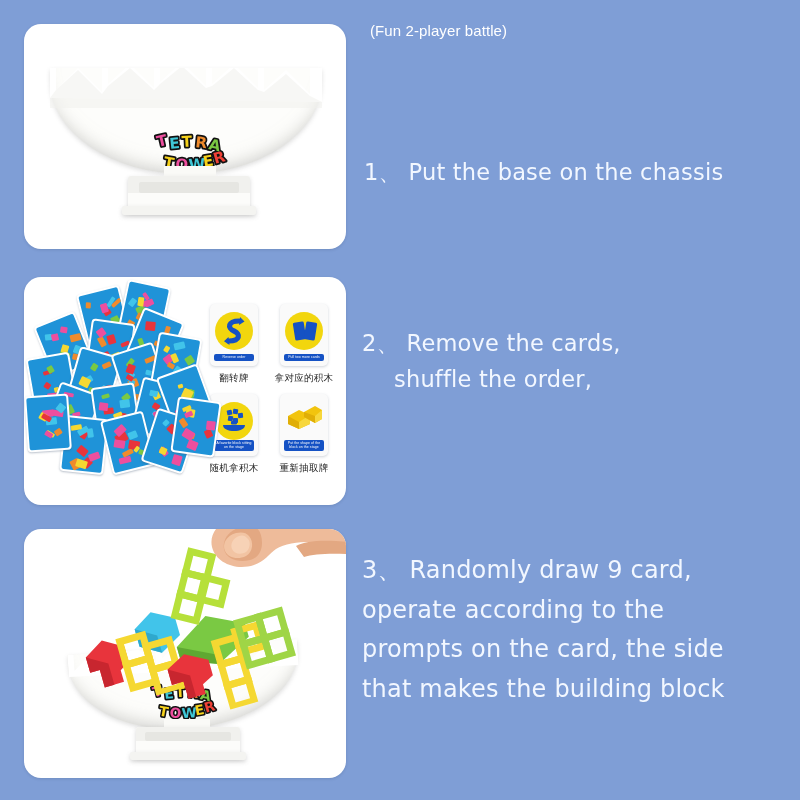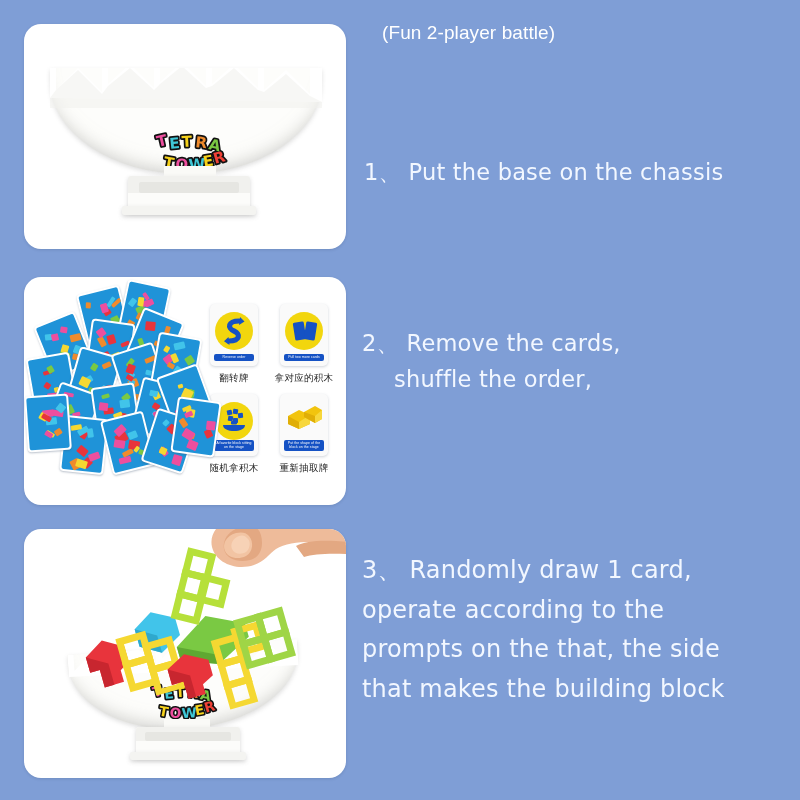--- a/index.html
+++ b/index.html
@@ -92,21 +92,21 @@
   .title-wrap{
     position:absolute;left:370px;top:22px;width:420px;
     display:flex;align-items:baseline;
   }
   .title{
     font-size:45px;color:#ffffff;font-weight:400;
     letter-spacing:.4px;line-height:1;
     font-family:"Liberation Sans", sans-serif;
   }
   .subtitle{
-    font-size:19px;color:#ffffff;margin-left:12px;
+    font-size:15px;color:#ffffff;margin-left:0;
     letter-spacing:.1px;white-space:nowrap;
     font-family:"Liberation Sans", sans-serif;
   }
 
   .step{
     position:absolute;color:#f2f7ff;
     font-family:"DejaVu Sans", sans-serif;
     font-weight:400;letter-spacing:.2px;
   }
   .step .line{display:block;white-space:nowrap;}
@@ -568,19 +568,19 @@
   <div class="step" id="step1">
     <span class="line">1、 Put the base on the chassis</span>
   </div>
 
   <div class="step" id="step2">
     <span class="line">2、 Remove the cards,</span>
     <span class="line ind">shuffle the order,</span>
   </div>
 
   <div class="step" id="step3">
-    <span class="line">3、 Randomly draw 1 card,</span>
+    <span class="line">3、 Randomly draw 9 card,</span>
     <span class="line">operate according to the</span>
-    <span class="line">prompts on the that, the side</span>
+    <span class="line">prompts on the card, the side</span>
     <span class="line">that makes the building block</span>
   </div>
 
 </div>
 
 </body></html>

